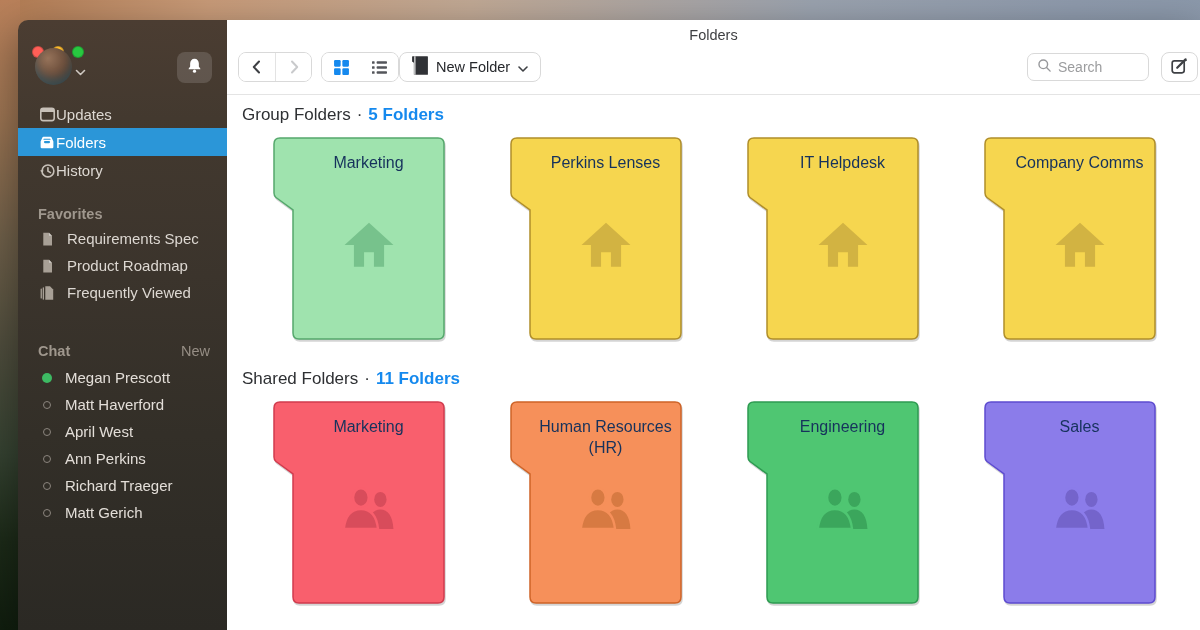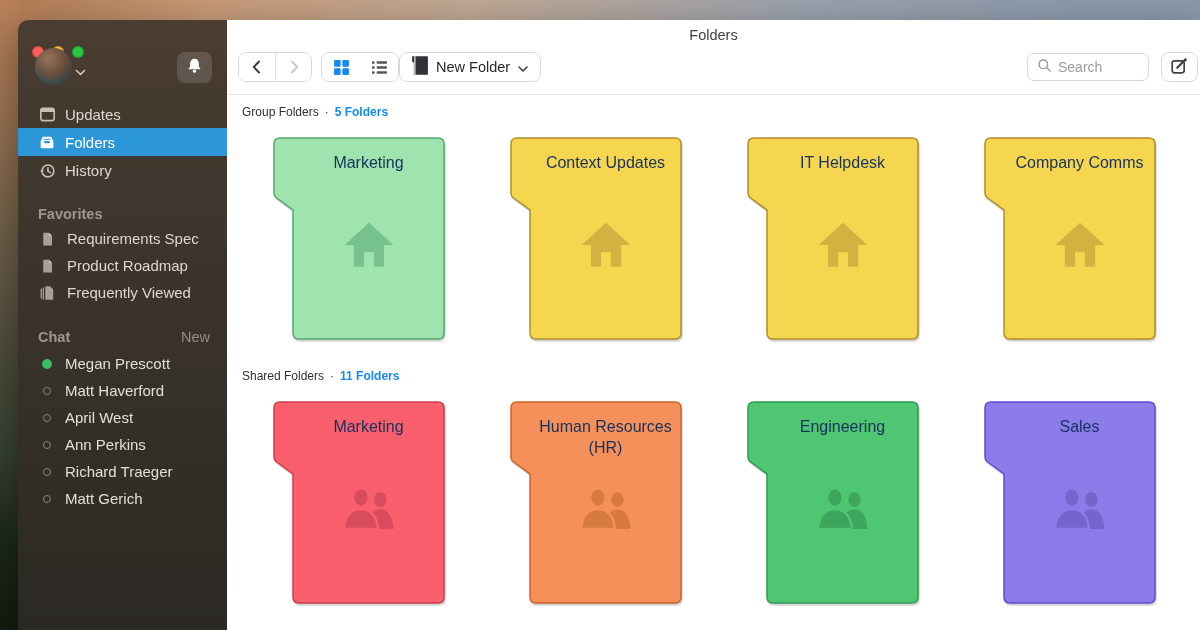--- a/index.html
+++ b/index.html
@@ -27,34 +27,34 @@
   .tl.red{ background:#ff5f57; } .tl.yellow{ background:#febc2e; } .tl.green{ background:#28c840; }
 
   .avatar { position:absolute; left:17px; top:28px; width:37px; height:37px; border-radius:50%;
     background:radial-gradient(circle at 35% 28%, #96735a 0%, #6d4f3c 48%, #352519 100%);
     box-shadow:inset 0 -6px 8px rgba(40,90,110,.55); }
   .avatar-chev { position:absolute; left:57px; top:42px; }
   .bell-btn { position:absolute; top:32px; right:15px; width:35px; height:31px; border-radius:8px;
     background:rgba(255,255,255,.14); display:flex; align-items:center; justify-content:center; }
 
   .nav { position:absolute; top:80px; left:0; right:0; }
-  .nav-item { height:28px; display:flex; align-items:center; gap:9px; padding-left:20px;
+  .nav-item { height:28px; display:flex; align-items:center; gap:0; padding-left:20px;
     font-size:15px; color:#ddd8d2; cursor:default; }
   .nav-item.active { background:#2B96D8; color:#fff; }
   .nav-icon { width:18px; height:17px; display:flex; align-items:center; justify-content:center; color:#c7c0b8; }
   .nav-item.active .nav-icon { color:#fff; }
 
   .fav { position:absolute; top:183px; left:0; right:0; }
   .sec-head { height:22px; padding-left:20px; display:flex; align-items:center;
     font-size:14.5px; font-weight:bold; color:#9f978d; }
   .fav-item { height:27px; display:flex; align-items:center; gap:11px; padding-left:20px;
     font-size:15px; color:#ddd8d2; }
   .fav-icon { width:18px; height:16px; display:flex; align-items:center; justify-content:center; color:#a8a096; }
 
-  .chat { position:absolute; top:303px; left:0; right:0; }
+  .chat { position:absolute; top:317px; left:0; right:0; }
   .chat-head { height:27px; display:flex; align-items:center; justify-content:space-between;
     padding:0 17px 0 20px; }
   .chat-head .label { font-size:14.5px; font-weight:bold; color:#9f978d; }
   .chat-new { font-size:14.5px; color:#968e85; }
   .contact { height:27px; display:flex; align-items:center; gap:9px; padding-left:20px;
     font-size:15px; color:#e3ded8; }
   .dot-wrap { width:18px; display:flex; justify-content:center; }
   .status-dot { width:10px; height:10px; border-radius:50%; }
   .status-dot.online { background:#3DBA63; }
   .status-dot.offline { width:8px; height:8px; border:1.5px solid #8b857e; background:transparent; }
@@ -77,21 +77,21 @@
   .tb-spacer { flex:1; }
   .search { width:122px; height:28px; border:1px solid #d9d9d9; border-radius:7px;
     display:flex; align-items:center; gap:6px; padding:0 9px; margin-right:12px; background:#fff; }
   .search input { flex:1; min-width:0; border:none; outline:none; font-family:inherit;
     font-size:14px; color:#444; background:transparent; }
   .search input::placeholder { color:#9b9c9e; }
   .compose { width:37px; height:30px; border:1px solid #d9d9d9; border-radius:8px;
     background:#fff; display:flex; align-items:center; justify-content:center; cursor:default; }
   .divider { position:absolute; top:74px; left:0; right:0; height:1px; background:#e4e4e4; }
 
-  .section-head { position:absolute; left:15px; font-size:12px; color:#2e3033;
+  .section-head { position:absolute; left:15px; font-size:17px; color:#2e3033;
     display:flex; gap:6px; align-items:flex-end; }
   .section-head .sep { color:#2e3033; }
   .count-link { color:#1589EE; text-decoration:none;font-weight:bold; }
   .sh1 { top:85px; } .sh2 { top:349px; }
 
   .folder-row { position:absolute; left:46px; display:flex; gap:65px; }
   .fr1 { top:117px; } .fr2 { top:381px; }
 
   .folder-card { position:relative; width:172px; height:236px;
     filter:drop-shadow(1.5px 2px 0.5px rgba(60,60,60,.22)); cursor:default; }
@@ -341,21 +341,21 @@
             <div class="folder-icon">
               <svg width="52" height="47" viewBox="0 0 100 90">
                 <path d="M50 3 L97 46 L79 46 L79 88 L59.5 88 L59.5 60 L40.5 60 L40.5 88 L21 88 L21 46 L3 46 Z" fill="#77C28C"></path>
               </svg>
             </div>
           </div>
           <div class="folder-card">
             <svg class="shape" width="172" height="203" viewBox="0 0 172 203">
               <path d="M7 1 H165 Q171 1 171 7 V196 Q171 202 165 202 H26 Q20 202 20 196 V73 L3 60.5 Q1 59 1 56 V7 Q1 1 7 1 Z" fill="#F6D64F" stroke="#B08E2A" stroke-width="1.5"></path>
             </svg>
-            <div class="folder-title" style="color:#16325C">Context Updates</div>
+            <div class="folder-title" style="color:#16325C">Perkins Lenses</div>
             <div class="folder-icon">
               <svg width="52" height="47" viewBox="0 0 100 90">
                 <path d="M50 3 L97 46 L79 46 L79 88 L59.5 88 L59.5 60 L40.5 60 L40.5 88 L21 88 L21 46 L3 46 Z" fill="#D2B342"></path>
               </svg>
             </div>
           </div>
           <div class="folder-card">
             <svg class="shape" width="172" height="203" viewBox="0 0 172 203">
               <path d="M7 1 H165 Q171 1 171 7 V196 Q171 202 165 202 H26 Q20 202 20 196 V73 L3 60.5 Q1 59 1 56 V7 Q1 1 7 1 Z" fill="#F6D64F" stroke="#B08E2A" stroke-width="1.5"></path>
             </svg>

